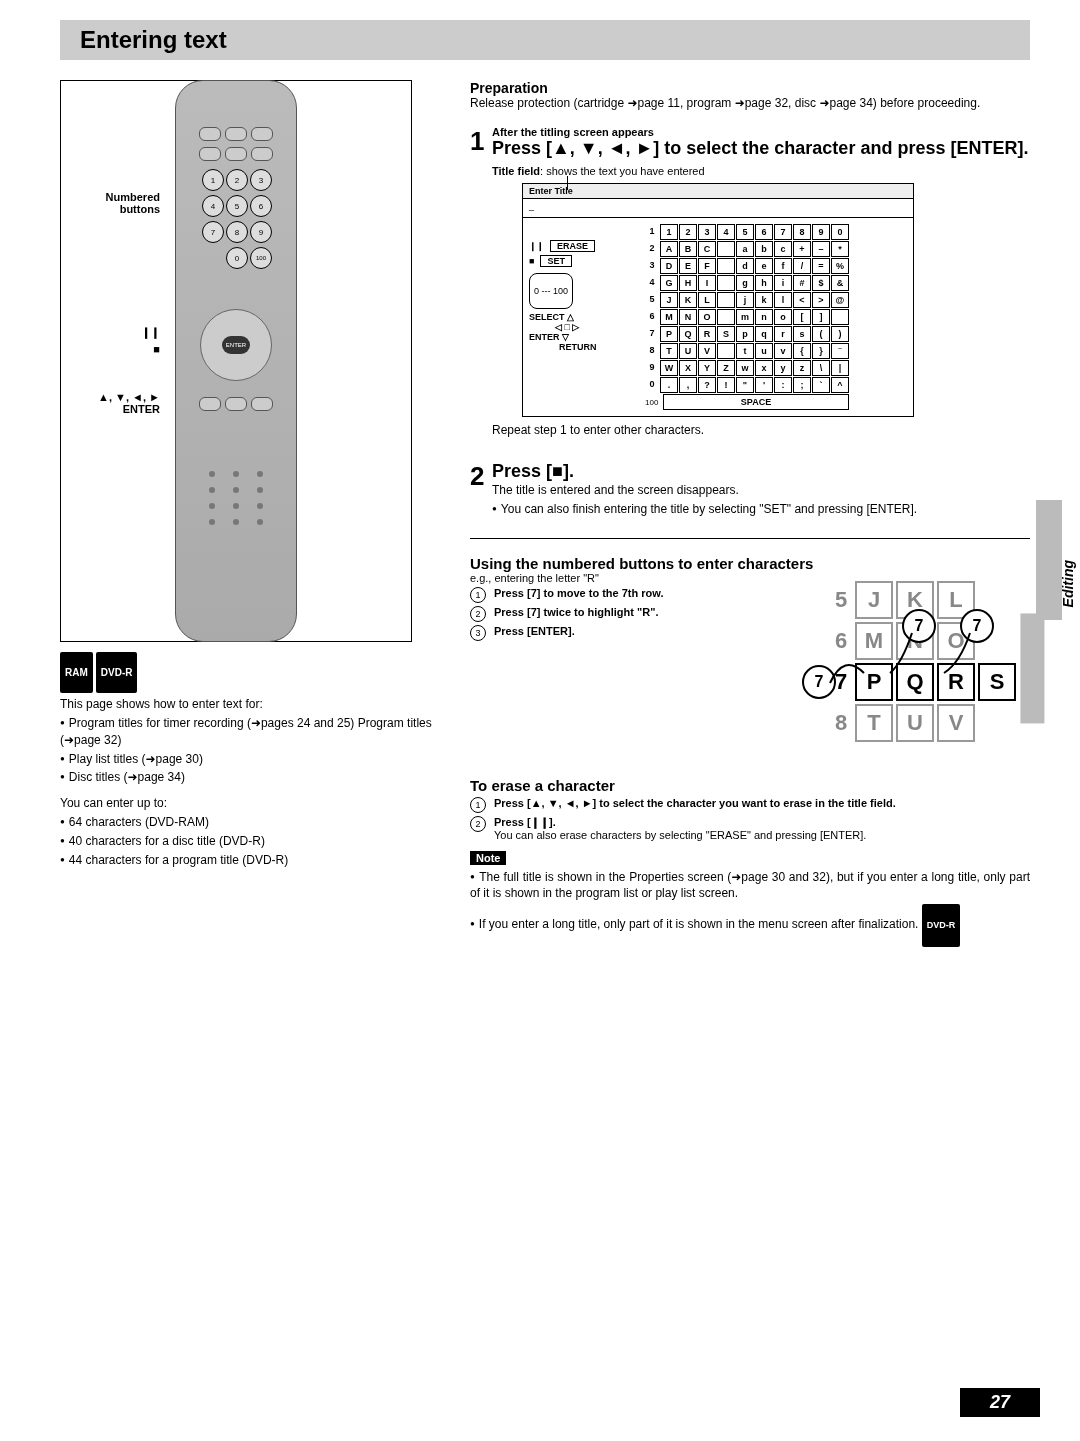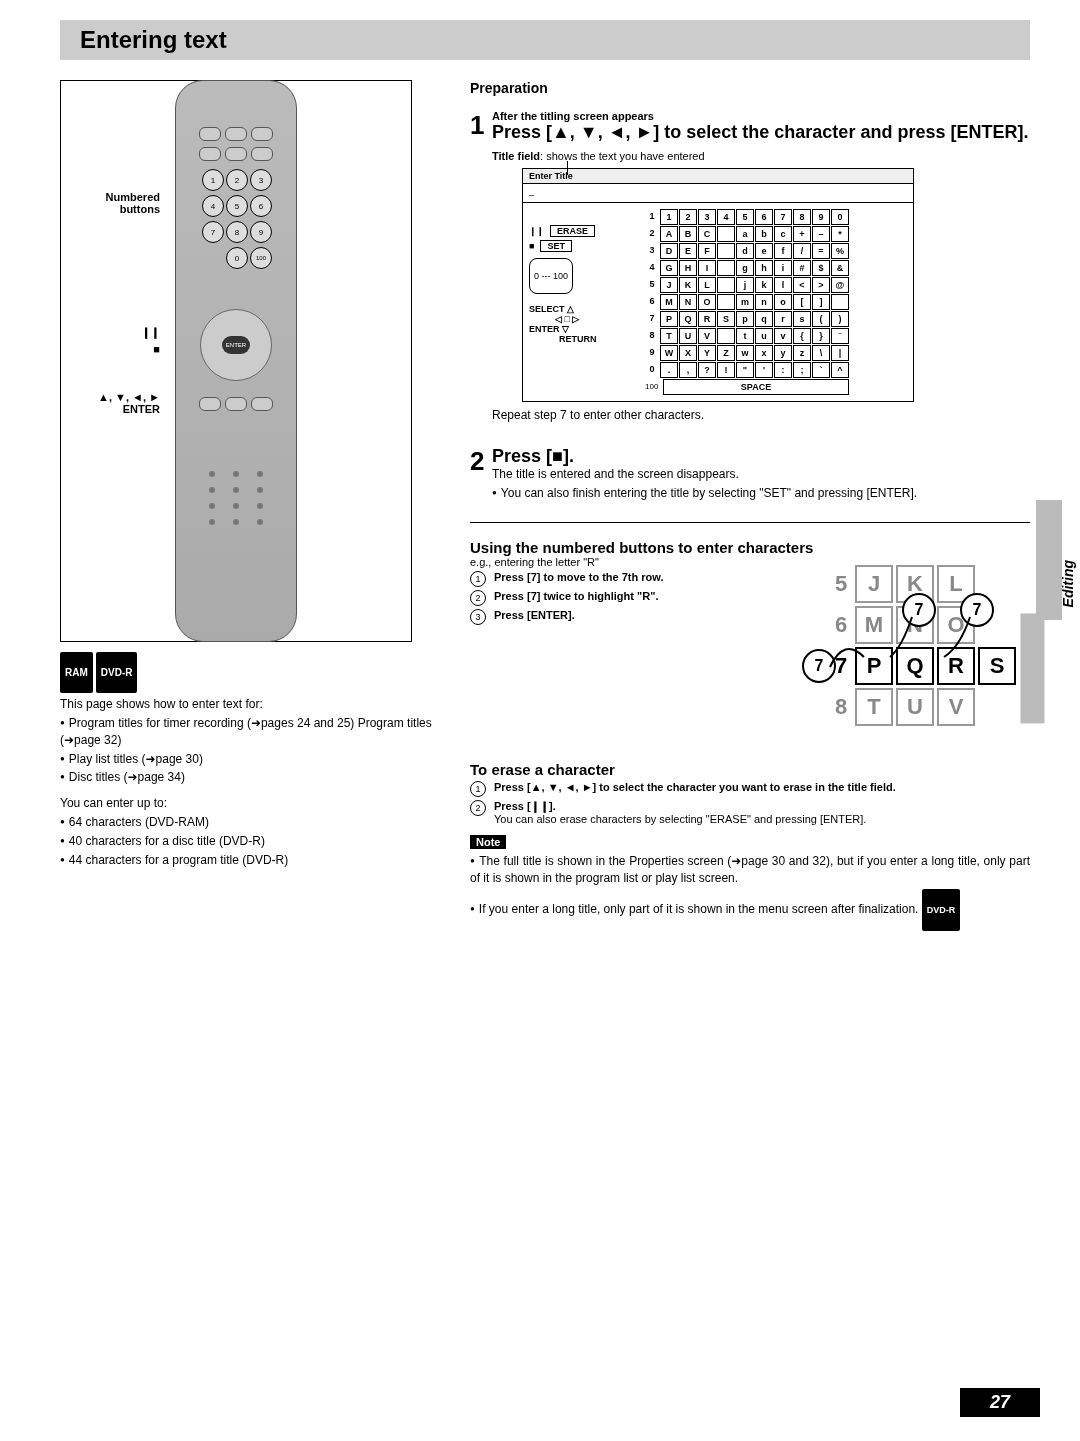--- a/index.html
+++ b/index.html
@@ -137,21 +137,21 @@
     padding:6px;
     gap:6px;
   }
   .cs-left {
     width:110px;
     font-size:9px;
   }
   .cs-left-btns {margin-top:16px;}
   .cs-left-btns div {margin:3px 0;display:flex;align-items:center;gap:6px;}
   .cs-left-btns .lbl {border:1px solid #000;padding:0 6px;font-weight:bold;background:#fff;}
-  .cs-arrows {margin-top:10px;font-weight:bold;font-size:9px;}
+  .cs-arrows {margin-top:3px;font-weight:bold;font-size:9px;}
   .char-grid {
     display:grid;
     grid-template-columns: 14px repeat(10,18px);
     gap:1px;
   }
   .char-grid div {
     border:1px solid #000;
     height:14px;
     display:flex;align-items:center;justify-content:center;
     font-size:9px;font-weight:bold;
@@ -305,20 +305,21 @@
       <div style="margin-top:10px;">You can enter up to:</div>
       <ul class="bul">
         <li>64 characters (DVD-RAM)</li>
         <li>40 characters for a disc title (DVD-R)</li>
         <li>44 characters for a program title (DVD-R)</li>
       </ul>
     </div>
 
     <div class="right">
       <div class="prep-h">Preparation</div>
+      <div class="just" style="font-size:12px;line-height:1.3;">Release protection (cartridge ➜page 11, program ➜page 32, disc ➜page 34) before proceeding.</div>
 
       <div style="margin-top:14px;display:flex;">
         <div class="bignum">1</div>
         <div style="flex:1;">
           <div class="step-sub">After the titling screen appears</div>
           <div class="step-h1 just">Press [▲, ▼, ◄, ►] to select the character and press [ENTER].</div>
           <div class="title-note"><b>Title field</b><span>: shows the text you have entered</span></div>
 
           <div class="char-screen">
             <div style="position:absolute;left:44px;top:-8px;border-left:1px solid #000;height:14px;"></div>
@@ -459,21 +460,21 @@
                     <div>`</div>
                     <div>^</div>
                   </div>
                 <div class="space-row">
                   <div class="sp100">100</div>
                   <div class="space">SPACE</div>
                 </div>
               </div>
             </div>
           </div>
-          <div style="font-size:12px;margin-top:6px;">Repeat step 7 to enter other characters.</div>
+          <div style="font-size:12px;margin-top:6px;">Repeat step 1 to enter other characters.</div>
         </div>
       </div>
 
       <div style="margin-top:24px;display:flex;">
         <div class="bignum">2</div>
         <div style="flex:1;">
           <div class="step-h1">Press [■].</div>
           <div style="font-size:12px;">The title is entered and the screen disappears.</div>
           <ul class="bul" style="font-size:12px;">
               <li class="just">You can also finish entering the title by selecting "SET" and pressing [ENTER].</li>

